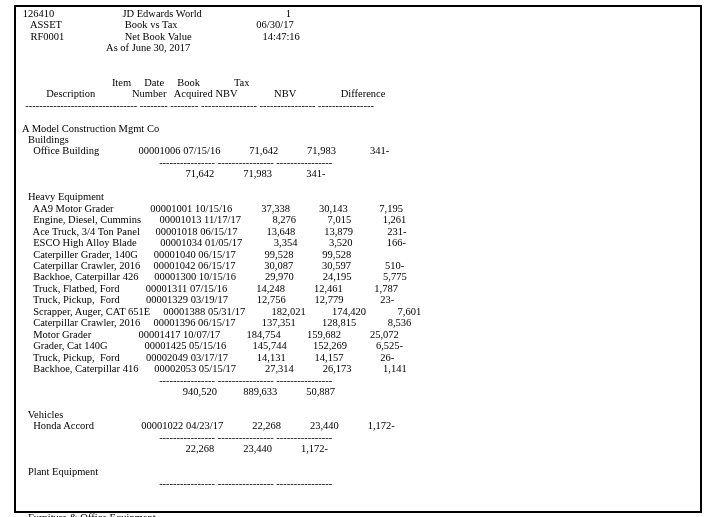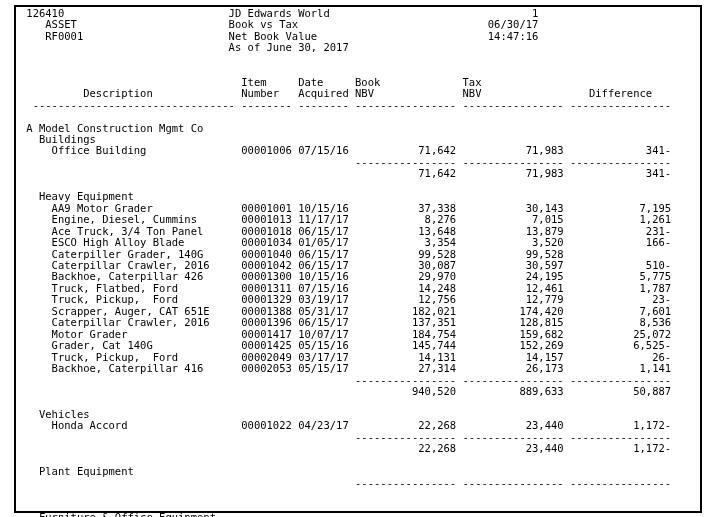--- a/index.html
+++ b/index.html
@@ -11,20 +11,21 @@
   body {
     font-family: "DejaVu Sans Mono", "Liberation Mono", monospace;
   }
   #page {
     position: relative;
     width: 716px;
     height: 517px;
     box-sizing: border-box;
     background: #ffffff;
     overflow: hidden;
+    font-family: Liberation Serif, serif;
   }
   
   #frame {
     position: absolute;
     left: 14px;
     top: 5px;
     width: 688px;
     height: 508px;
     box-sizing: border-box;
     border-left: 2px solid #000;

